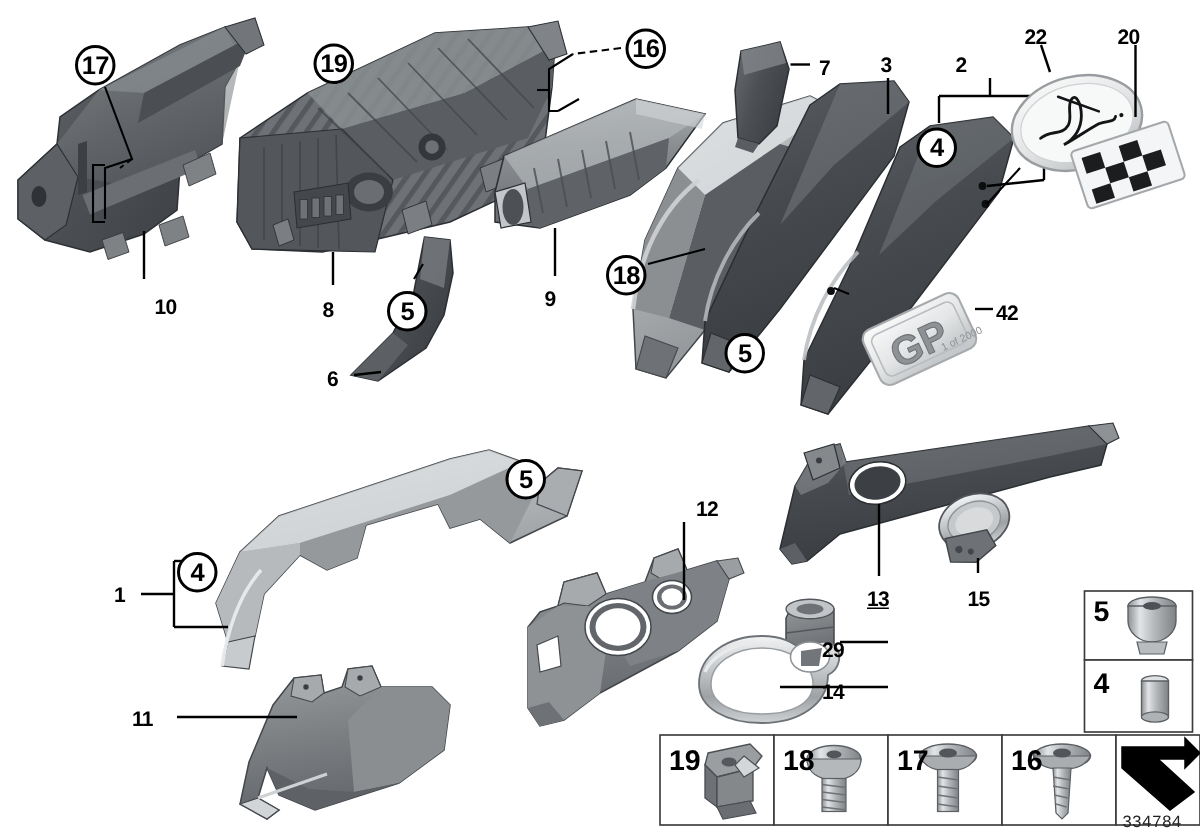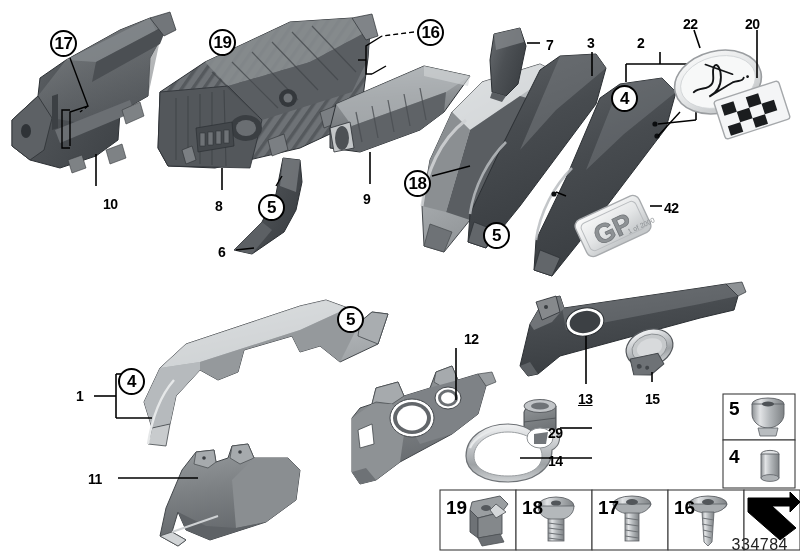--- a/index.html
+++ b/index.html
@@ -33,21 +33,21 @@
     box-sizing:border-box;
   }
   .legend-num{
     position:absolute;
     font-family:"Liberation Sans", sans-serif;
     font-weight:bold;font-size:19px;color:#000;
   }
   #diagram-id{
     position:absolute;right:12px;bottom:6px;
     font-family:"Liberation Sans", sans-serif;
-    font-size:16px;font-weight:normal;color:#222;
+    font-size:11px;font-weight:normal;color:#222;
     letter-spacing:0.5px;
   }
 </style>
 </head>
 <body>
 
 <div id="stage">
 
   <svg id="art" viewBox="0 0 800 560" xmlns="http://www.w3.org/2000/svg">
     <defs>

